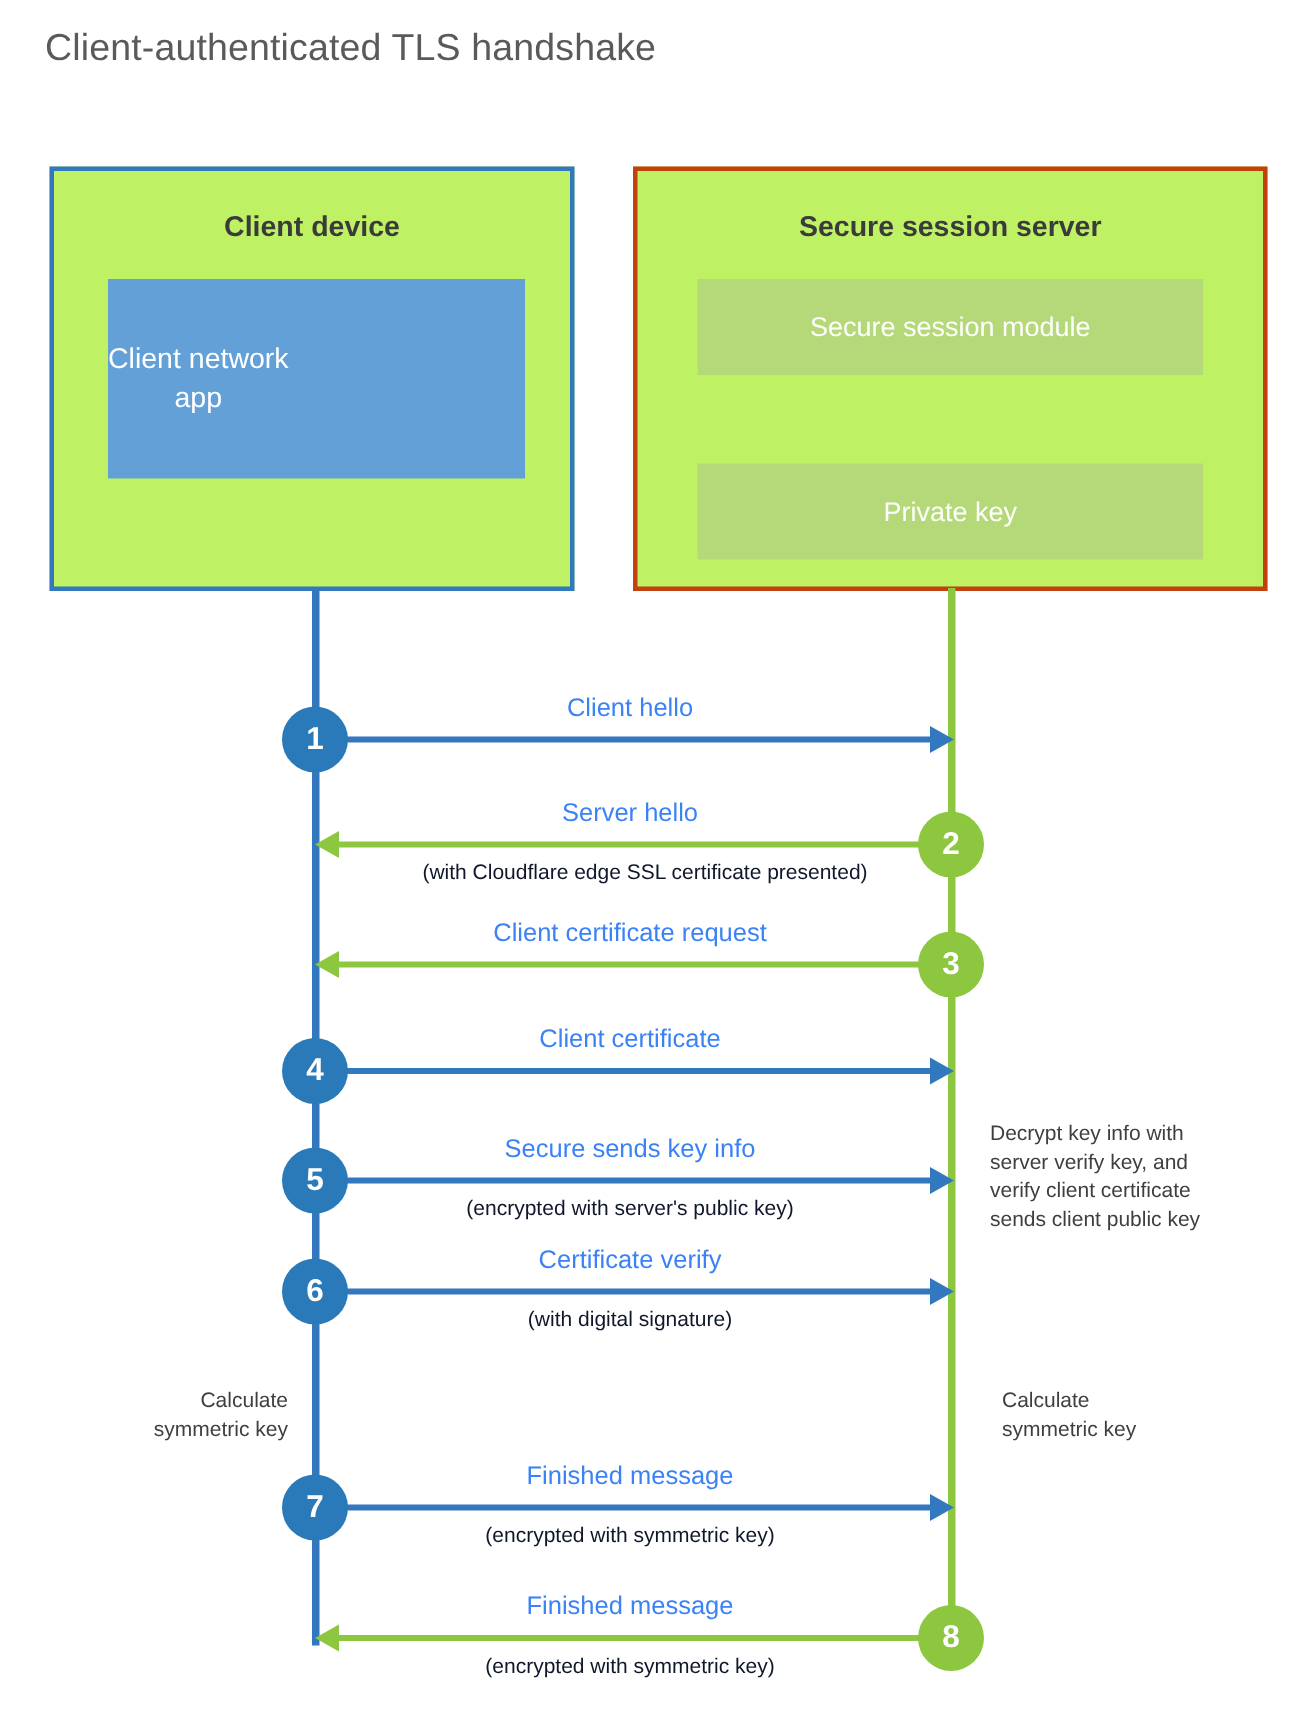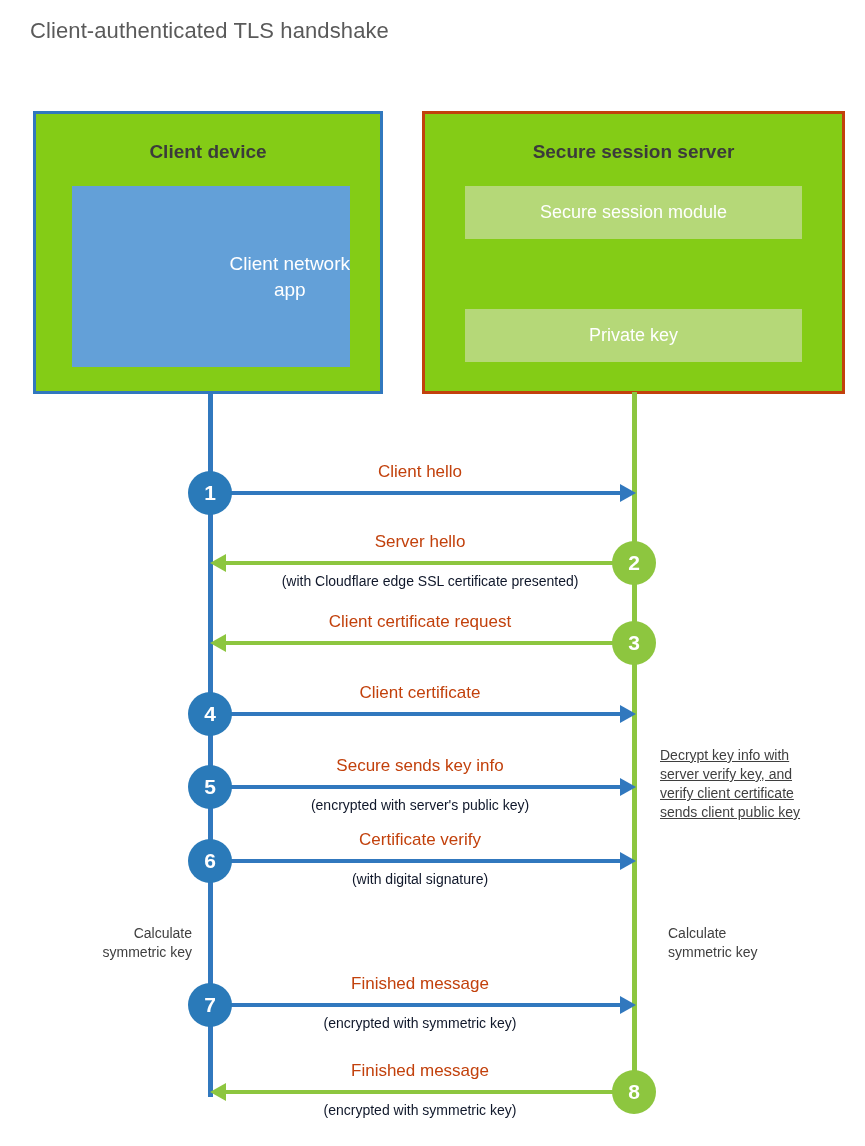--- a/index.html
+++ b/index.html
@@ -17,31 +17,31 @@
   #diagram-root {
     position: absolute;
     left: 0; top: 0;
     width: 865px;
     height: 1146px;
   }
   .page-title {
     position: absolute;
     left: 30px;
     top: 18px;
-    font-size: 22px;
+    font-size: 25px;
     color: #5a5a5a;
     font-weight: 400;
     letter-spacing: 0.1px;
     white-space: nowrap;
   }
 
   
   .actor-box {
     position: absolute;
-    background: #84cc16;
+    background: #bef264;
     box-sizing: border-box;
   }
   #client-box {
     left: 33px; top: 111px;
     width: 350px; height: 283px;
     border: 3px solid #3178be;
   }
   #server-box {
     left: 422px; top: 111px;
     width: 423px; height: 283px;
@@ -54,38 +54,38 @@
     text-align: center;
     font-size: 19px;
     font-weight: bold;
     color: #3b3b3b;
   }
   #client-app-rect {
     position: absolute;
     left: 36px;
     top: 72px;
     width: 278px;
-    height: 181px;
+    height: 133px;
     background: #63a0d8;
     display: flex;
     align-items: center;
-    justify-content: flex-end;
+    justify-content: flex-start;
   }
   #client-app-rect .app-label {
     color: #ffffff;
     font-size: 19px;
     line-height: 26px;
     text-align: center;
     font-weight: 400;
   }
   .server-bar {
     position: absolute;
     left: 40px;
     width: 337px;
-    height: 53px;
+    height: 64px;
     background: #b5d878;
     display: flex;
     align-items: center;
     justify-content: center;
     color: #ffffff;
     font-size: 18px;
     font-weight: 400;
   }
   #server-bar-0 { top: 72px; }
   #server-bar-1 { top: 134px; }
@@ -149,21 +149,21 @@
     font-size: 21px;
     font-weight: bold;
   }
   .step-circle.blue  { background: #2a7ab9; left: 188px; }
   .step-circle.green { background: #8dc63f; left: 612px; }
 
   .step-label {
     position: absolute;
     text-align: center;
     font-size: 17px;
-    color: #c2410c;
+    color: #3b82f6;
     white-space: nowrap;
     top: -31px;
     transform: translateX(-50%);
   }
   .step-sublabel {
     position: absolute;
     text-align: center;
     font-size: 14px;
     color: #0f172a;
     white-space: nowrap;
@@ -176,21 +176,20 @@
     position: absolute;
     font-size: 14px;
     line-height: 19px;
     color: #3f3f3f;
   }
   #note-decrypt {
     left: 660px;
     top: 746px;
     width: 180px;
     text-align: left;
-    text-decoration: underline;
   }
   #note-calc-client {
     left: 24px;
     top: 924px;
     width: 168px;
     text-align: right;
   }
   #note-calc-server {
     left: 668px;
     top: 924px;

